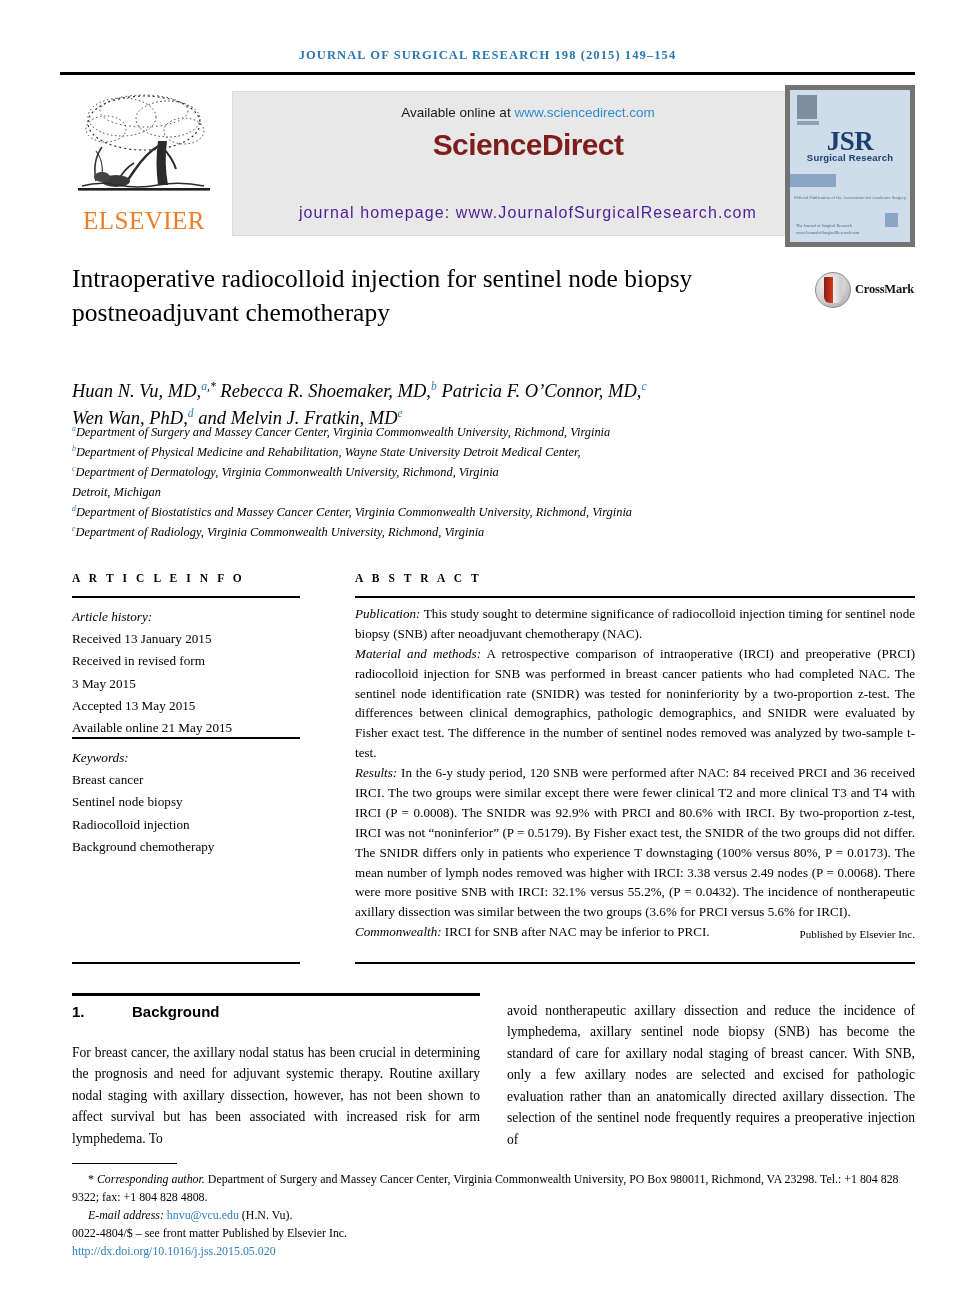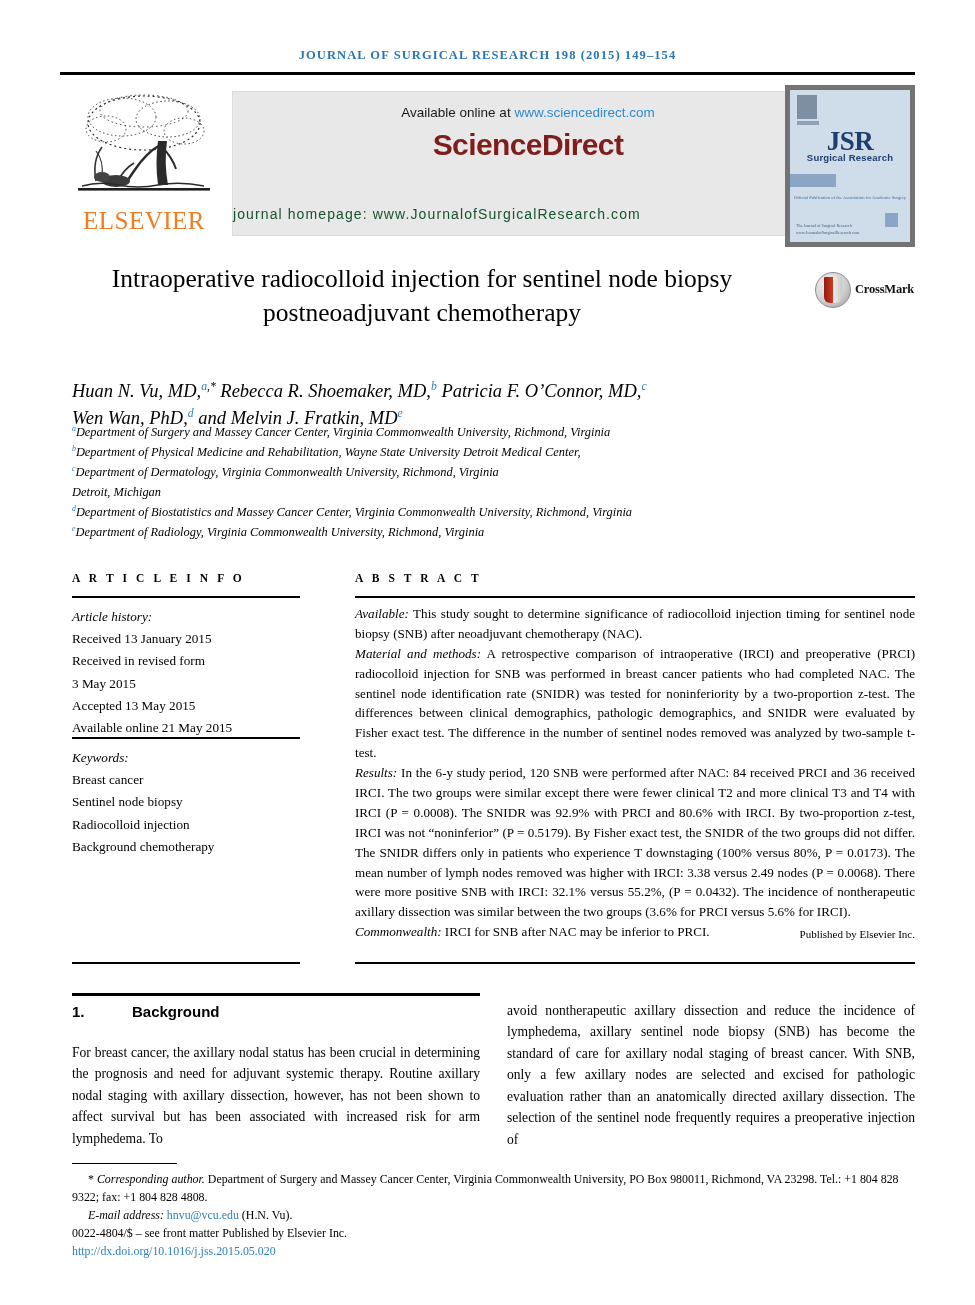--- a/index.html
+++ b/index.html
@@ -89,25 +89,25 @@
     text-align: center;
     font-family: "Liberation Sans", sans-serif;
     font-size: 30px;
     font-weight: bold;
     color: #7f1d1d;
     letter-spacing: -0.6px;
   }
   .sd-home {
     position: absolute;
     left: 0; bottom: 13px; width: 100%;
-    text-align: left;
-    font-family: "Liberation Sans", sans-serif;
-    font-size: 14px;
+    text-align: center;
+    font-family: "Liberation Sans", sans-serif;
+    font-size: 16px;
     letter-spacing: 1.1px;
-    color: #14532d;
+    color: #4c1d95;
   }
 
   .cover {
     position: absolute;
     right: 0; top: 0;
     width: 120px; height: 152px;
     background: #cfdcea;
     border: 5px solid #737373;
     overflow: hidden;
   }
@@ -162,21 +162,20 @@
 
   
   .title {
     position: absolute;
     left: 72px; top: 262px;
     width: 700px;
     font-family: "Liberation Serif", serif;
     font-size: 25.5px;
     line-height: 1.33;
     color: #000;
-    text-align: center;
   }
   .crossmark {
     position: absolute;
     right: 55px; top: 272px;
     width: 105px; height: 34px;
   }
   .cm-badge {
     position: absolute; left: 0; top: 0;
     width: 34px; height: 34px; border-radius: 50%;
     background: radial-gradient(circle at 35% 30%, #f2f2f2 0%, #cfcfcf 55%, #9a9a9a 100%);
@@ -426,21 +425,21 @@
 
   <div class="kw-block">
     <div class="lbl">Keywords:</div>
     <div>Breast cancer</div>
     <div>Sentinel node biopsy</div>
     <div>Radiocolloid injection</div>
     <div>Background chemotherapy</div>
   </div>
 
   <div class="abstract">
-    <p><span class="ital">Available:</span><span> This study sought to determine significance of radiocolloid injection timing for sentinel node biopsy (SNB) after neoadjuvant chemotherapy (NAC).</span></p>
+    <p><span class="ital">Publication:</span><span> This study sought to determine significance of radiocolloid injection timing for sentinel node biopsy (SNB) after neoadjuvant chemotherapy (NAC).</span></p>
     <p><span class="ital">Material and methods:</span><span> A retrospective comparison of intraoperative (IRCI) and preoperative (PRCI) radiocolloid injection for SNB was performed in breast cancer patients who had completed NAC. The sentinel node identification rate (SNIDR) was tested for noninferiority by a two-proportion z-test. The differences between clinical demographics, pathologic demographics, and SNIDR were evaluated by Fisher exact test. The difference in the number of sentinel nodes removed was analyzed by two-sample t-test.</span></p>
     <p><span class="ital">Results:</span><span> In the 6-y study period, 120 SNB were performed after NAC: 84 received PRCI and 36 received IRCI. The two groups were similar except there were fewer clinical T2 and more clinical T3 and T4 with IRCI (P = 0.0008). The SNIDR was 92.9% with PRCI and 80.6% with IRCI. By two-proportion z-test, IRCI was not “noninferior” (P = 0.5179). By Fisher exact test, the SNIDR of the two groups did not differ. The SNIDR differs only in patients who experience T downstaging (100% versus 80%, P = 0.0173). The mean number of lymph nodes removed was higher with IRCI: 3.38 versus 2.49 nodes (P = 0.0068). There were more positive SNB with IRCI: 32.1% versus 55.2%, (P = 0.0432). The incidence of nontherapeutic axillary dissection was similar between the two groups (3.6% for PRCI versus 5.6% for IRCI).</span></p>
     <p><span class="ital">Commonwealth:</span><span> IRCI for SNB after NAC may be inferior to PRCI.</span></p>
   </div>
   <div class="pub-line">Published by Elsevier Inc.</div>
 
   <div class="sec-rule-left"></div>
   <div class="sec-num">1.</div>
   <div class="sec-title">Background</div>
 

